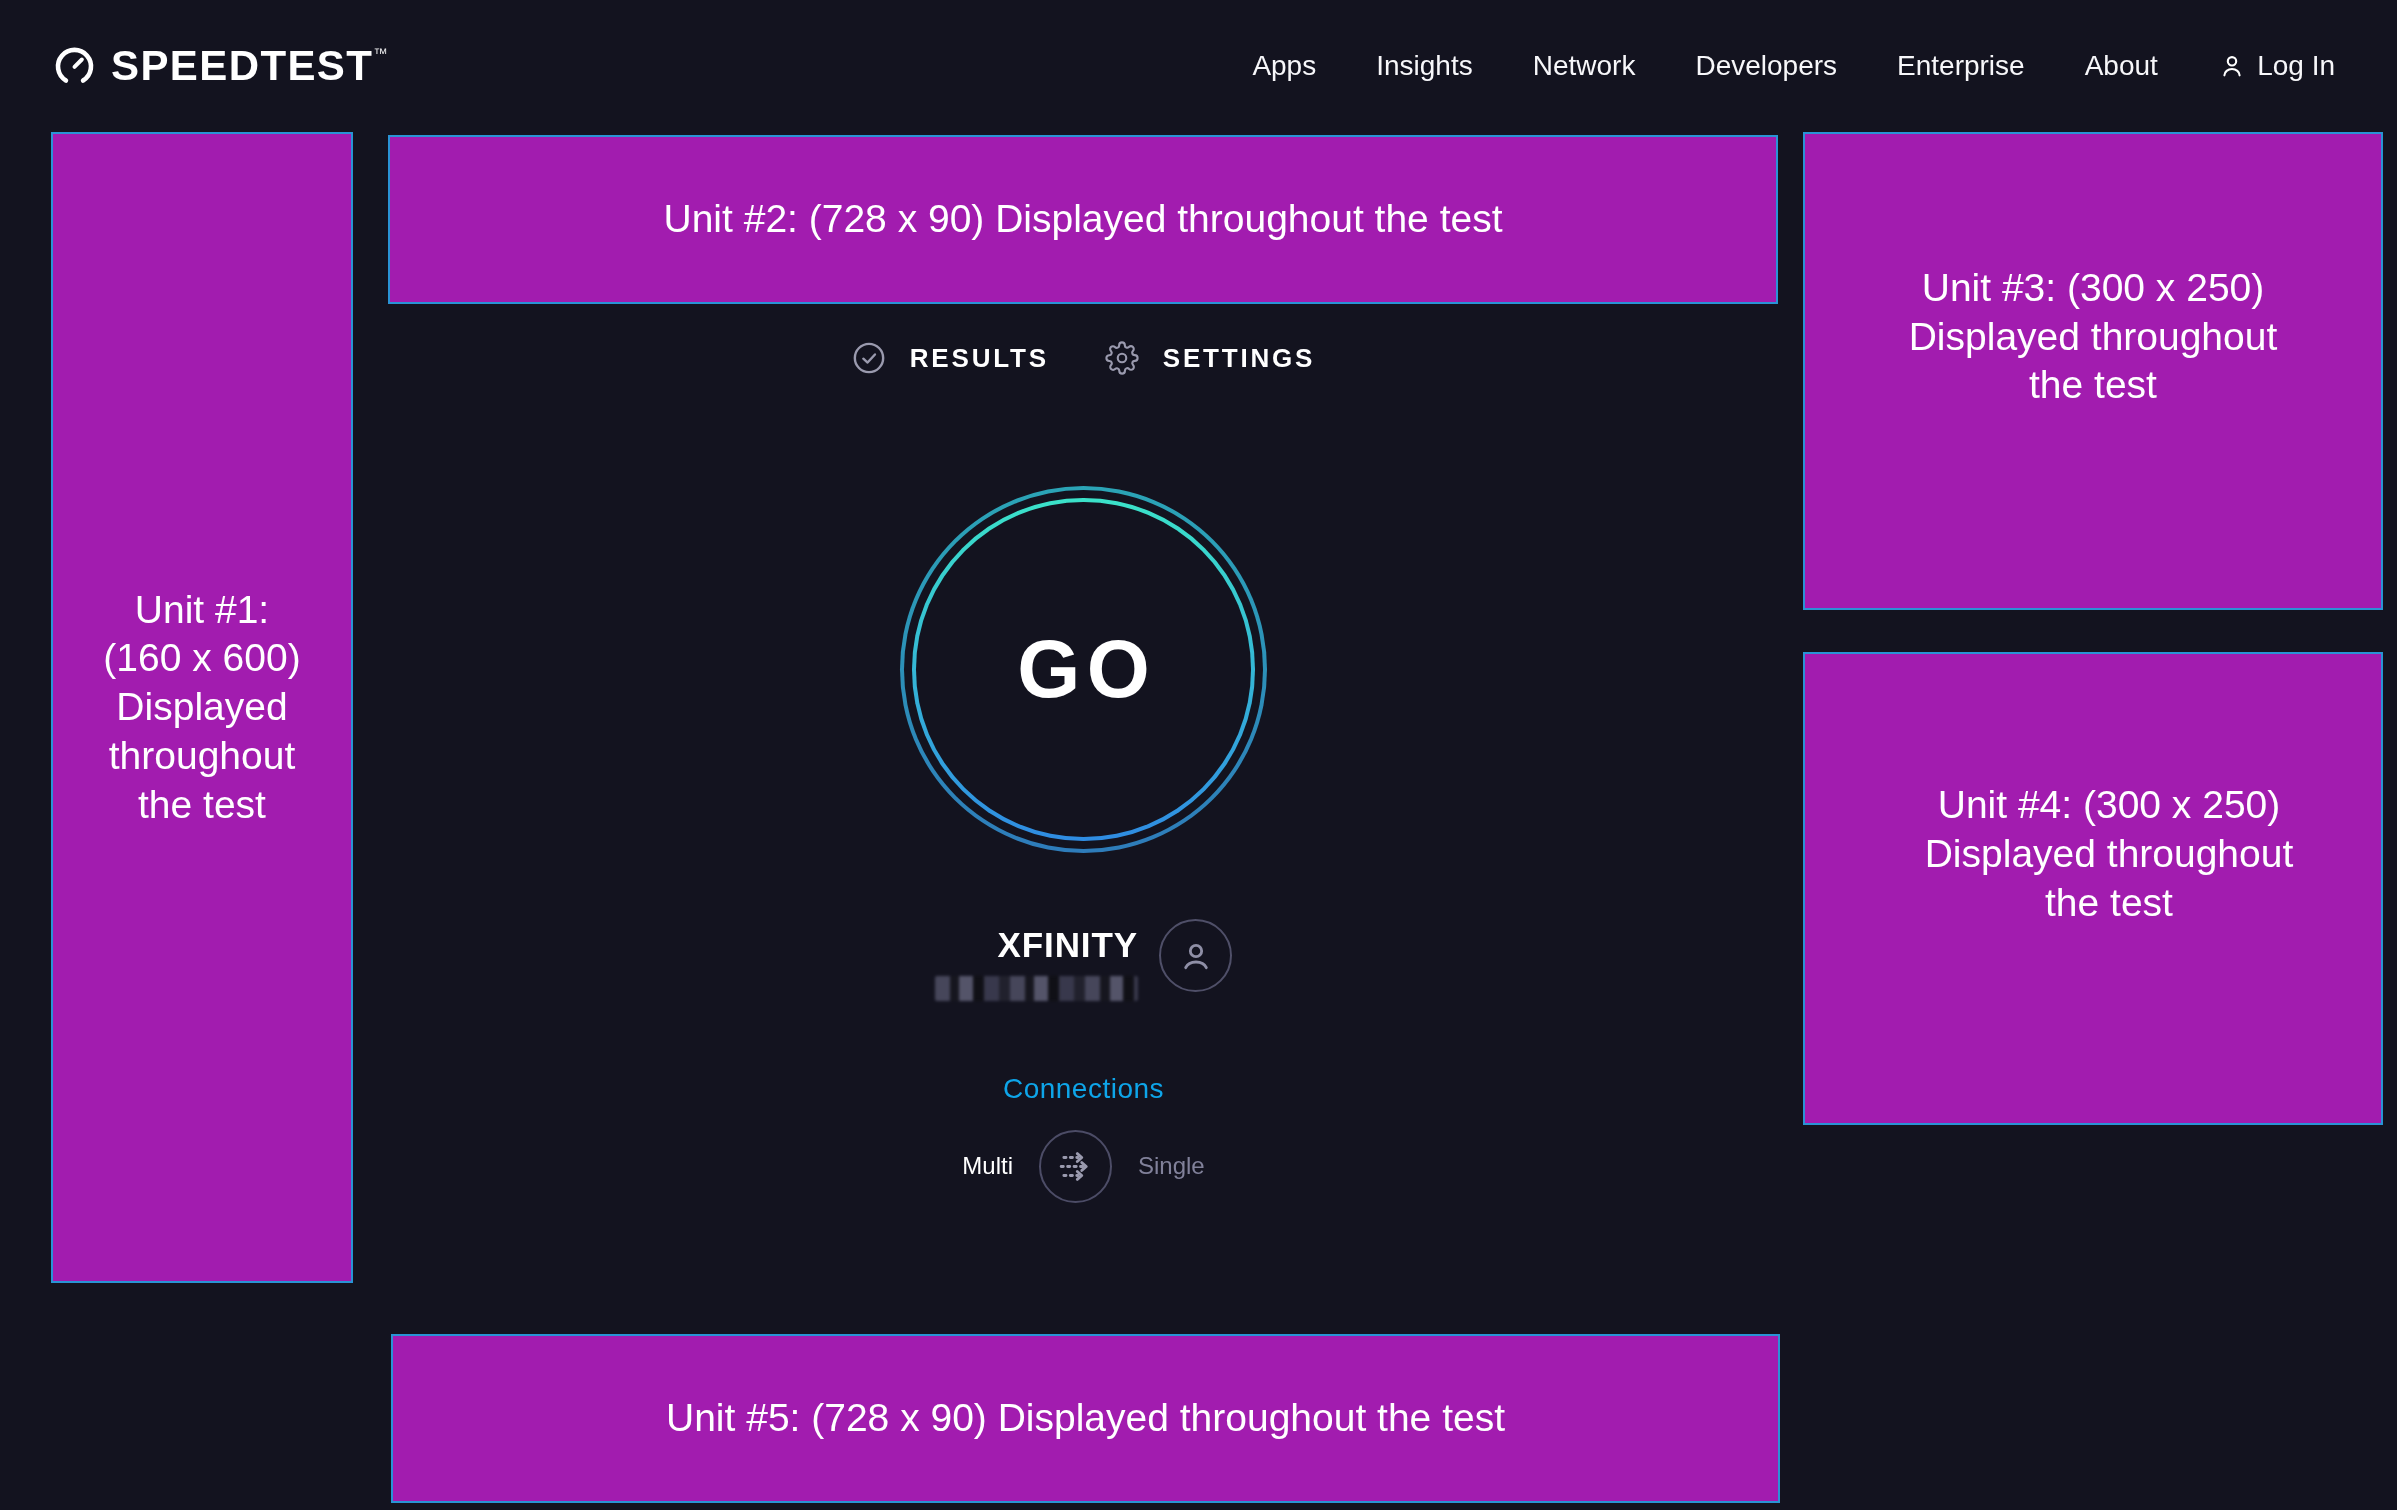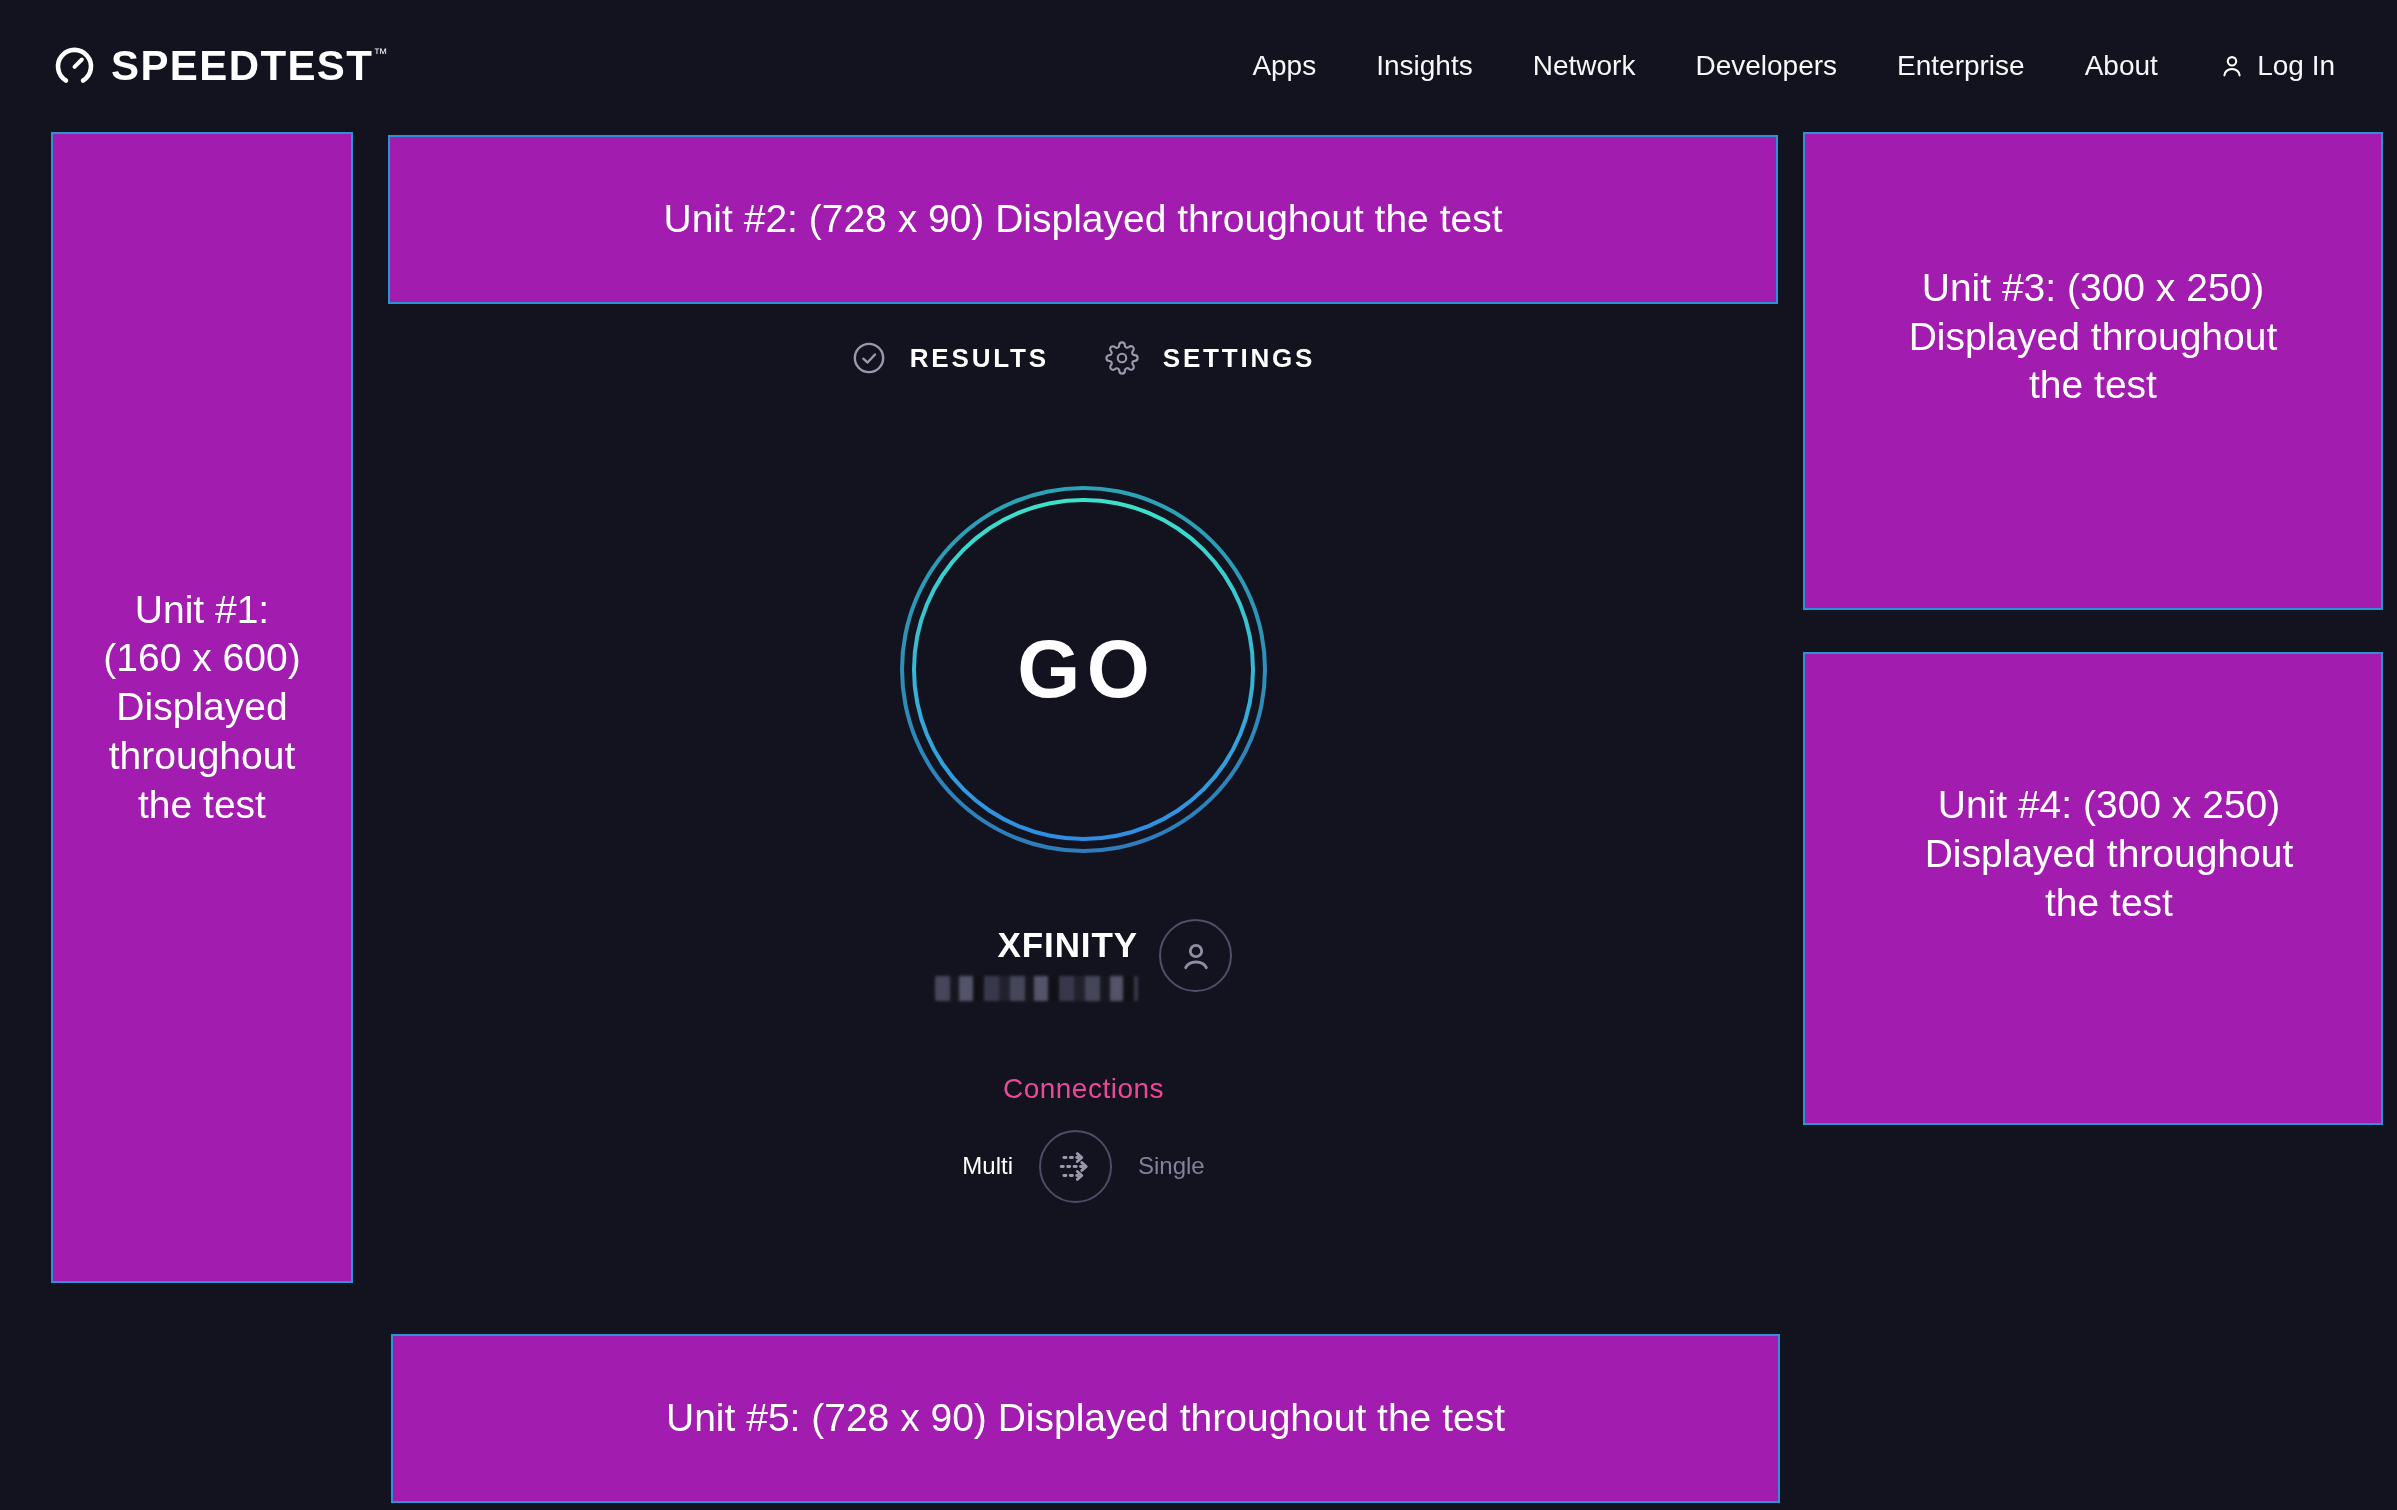--- a/index.html
+++ b/index.html
@@ -87,21 +87,21 @@
         #4b4b60 0 15px, #17171f 15px 24.5px, #5a5a70 24.5px 38px,
         #101016 38px 49px, #3c3c50 49px 64px, #23232f 64px 75px);
     filter:blur(1.5px); opacity:.92;
   }
   .server-col { display:flex; flex-direction:column; align-items:flex-start; margin-top:1.9px; }
   .server-name { font-size:38px; font-weight:600; letter-spacing:0.5px; }
   .server-loc { font-size:31px; color:#585870; margin-top:13px; letter-spacing:0.5px; }
   .server-change { font-size:33px; color:#1ba5ec; margin-top:19px; cursor:pointer; }
 
   .connections { margin-top:72px; display:flex; flex-direction:column; align-items:center; }
-  .conn-title { font-size:28px; color:#ec4899; letter-spacing:0.5px; }
+  .conn-title { font-size:28px; color:#0ea5e9; letter-spacing:0.5px; }
   .conn-row { display:flex; align-items:center; gap:26px; margin-top:24.5px; }
   .conn-label { font-size:24px; cursor:pointer; }
   .conn-multi { color:#ffffff; font-weight:500; }
   .conn-single { color:#81819a; }
   .conn-toggle {
     width:73px; height:73px; border-radius:50%;
     border:2.8px solid #4c4c66; background:transparent; cursor:pointer;
     display:flex; align-items:center; justify-content:center;
   }
   .conn-toggle svg { width:43px; height:43px; }

